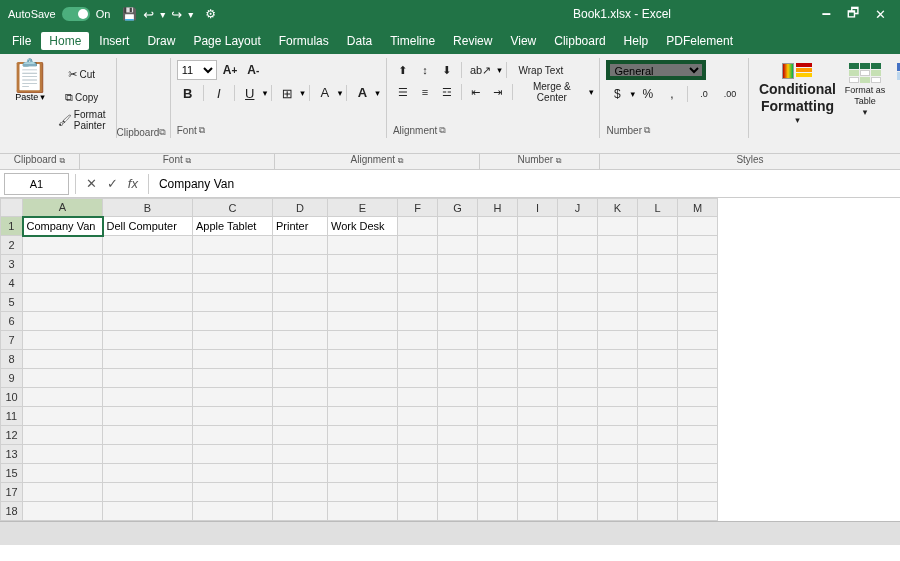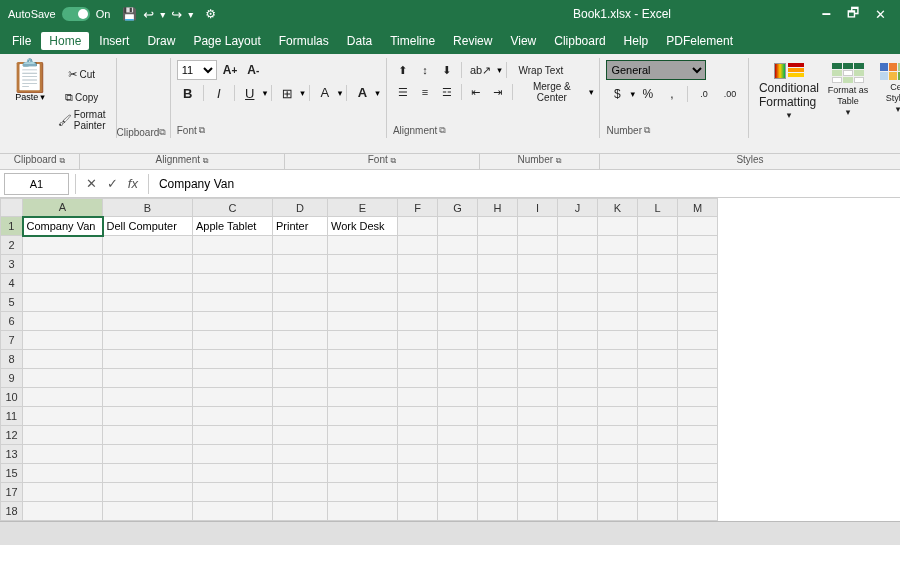--- a/index.html
+++ b/index.html
@@ -103,22 +103,22 @@
       border: 1px solid #bbb;
       background: #fff;
     }
     .divider-v { width: 1px; height: 16px; background: #ccc; margin: 0 2px; }
 
     
     .number-select {
       width: 100px;
       height: 20px;
       font-size: 11px;
-      border: 1px solid #14532d;
-      background: #a3a3a3;
+      border: 4px solid #14532d;
+      background: #737373;
     }
     .styles-btn-big {
       display: flex;
       flex-direction: column;
       align-items: center;
       justify-content: center;
       padding: 3px 4px;
       cursor: pointer;
       border-radius: 2px;
       font-size: 9px;
@@ -395,21 +395,21 @@
     <div style="display:flex; flex-direction:column; align-items:center;">
       <button class="styles-btn-big">
         <div style="display:flex; gap:2px; margin-bottom:2px;">
           <div style="width:12px; height:16px; background: linear-gradient(to right, #c00000, #ffcc00, #00b050); border:1px solid #999;"></div>
           <div style="display:flex; flex-direction:column; gap:1px;">
             <div style="width:16px; height:4px; background:#c00000;"></div>
             <div style="width:16px; height:4px; background:#ff9900;"></div>
             <div style="width:16px; height:4px; background:#ffcc00;"></div>
           </div>
         </div>
-        <span style="font-size:12px; text-align:left; line-height:1.2;">Conditional<br>Formatting</span>
+        <span style="font-size:14px; text-align:center; line-height:1.2;font-weight:bold;">Conditional<br>Formatting</span>
         <span style="font-size:9px;">▾</span>
       </button>
     </div>
     <div style="display:flex; flex-direction:column; align-items:center;">
       <button class="styles-btn-big">
         <div style="display:grid; grid-template-columns: repeat(3, 10px); gap:1px; margin-bottom:2px;">
           <div style="width:10px; height:6px; background:#217346;"></div>
           <div style="width:10px; height:6px; background:#217346;"></div>
           <div style="width:10px; height:6px; background:#217346;"></div>
           <div style="width:10px; height:6px; background:#c6e0b4;"></div>
@@ -440,22 +440,22 @@
       </button>
     </div>
     <div style="margin-top:auto; padding-top:2px; font-size:10px; color:#555; display:flex; align-items:center; width:100%; position:absolute; bottom:4px; padding-left:6px;">
     </div>
   </div>
 
 </div>
 
 <div style="display:flex; background:#f0f0f0; border-bottom:1px solid #ccc; height:16px; font-size:10px; color:#555;">
   <div style="width:80px; text-align:center; border-right:1px solid #ccc;">Clipboard <span style="font-size:8px;">⧉</span></div>
+  <div style="width:195px; text-align:center; border-right:1px solid #ccc;">Font <span style="font-size:8px;">⧉</span></div>
   <div style="width:205px; text-align:center; border-right:1px solid #ccc;">Alignment <span style="font-size:8px;">⧉</span></div>
-  <div style="width:195px; text-align:center; border-right:1px solid #ccc;">Font <span style="font-size:8px;">⧉</span></div>
   <div style="width:120px; text-align:center; border-right:1px solid #ccc;">Number <span style="font-size:8px;">⧉</span></div>
   <div style="flex:1; text-align:center;">Styles</div>
 </div>
 
 <div class="formula-bar">
   <input class="cell-ref" type="text" value="A1" style="">
   <div class="formula-bar-divider"></div>
   <div class="formula-bar-btns">
     <button class="formula-bar-btn">✕</button>
     <button class="formula-bar-btn">✓</button>

